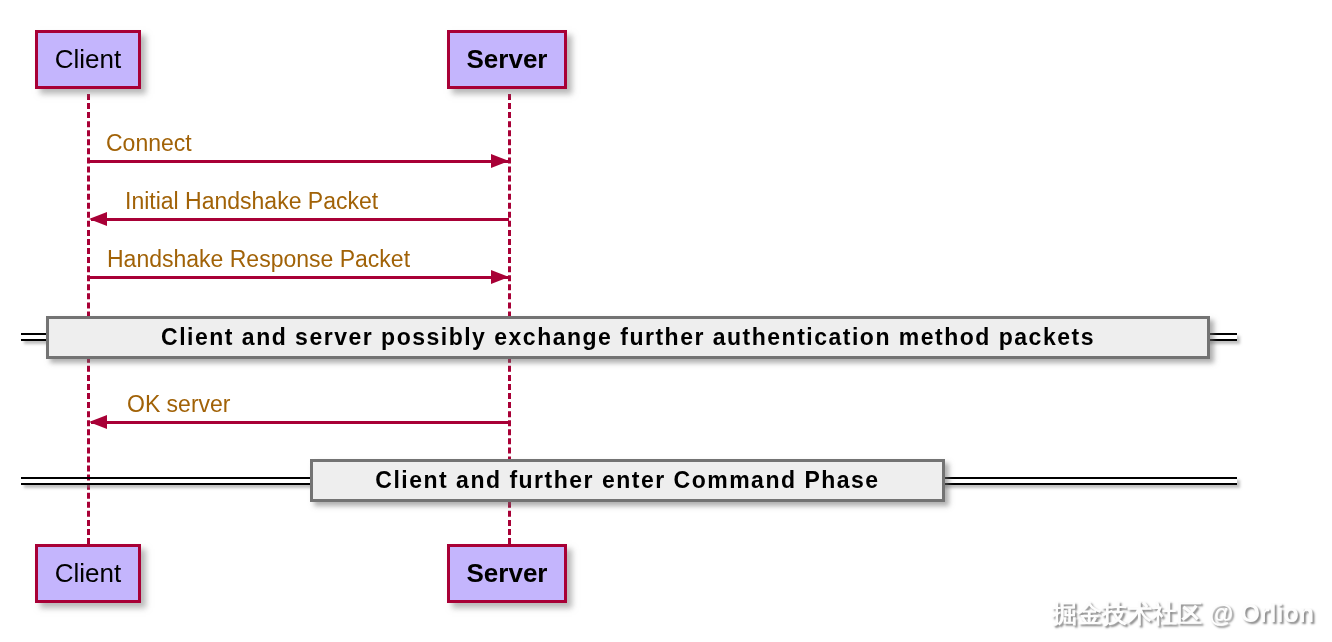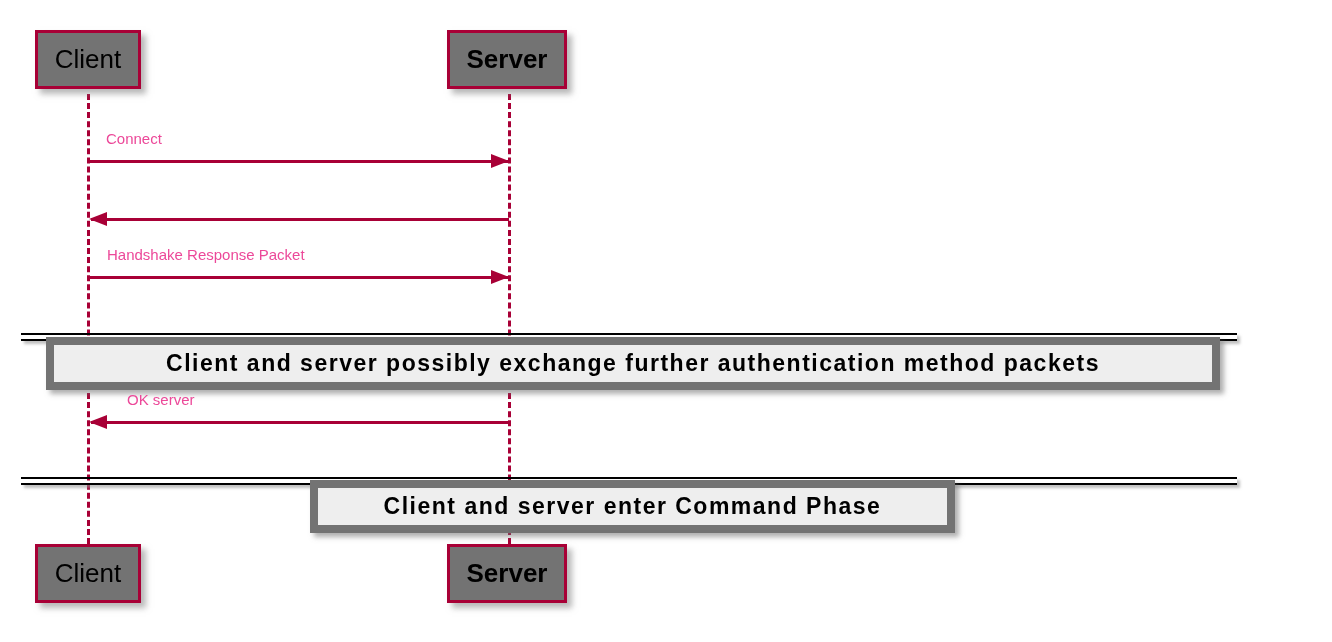--- a/index.html
+++ b/index.html
@@ -19,39 +19,39 @@
     border-left: 3px dashed #A80036;
     top: 94px;
     height: 450px;
   }
   .lifeline.client { left: 87px; }
   .lifeline.server { left: 508px; }
 
   
   .actor {
     position: absolute;
-    background: #737373;
+    background: #c4b5fd;
     border: 3px solid #A80036;
     box-shadow: 5px 5px 6px rgba(125,125,125,0.55);
     display: flex;
     align-items: center;
     justify-content: center;
     font-size: 26px;
     color: #000;
   }
   .actor.client { left: 35px; width: 100px; height: 53px; }
   .actor.server { left: 447px; width: 114px; height: 53px; font-weight: bold; }
   .actor.top { top: 30px; }
   .actor.bottom { top: 544px; }
 
   
   .msg-label {
     position: absolute;
-    font-size: 15px;
-    color: #ec4899;
+    font-size: 23px;
+    color: #a16207;
     white-space: nowrap;
   }
   .msg-line {
     position: absolute;
     height: 3px;
     background: #A80036;
   }
   .head {
     position: absolute;
     width: 0;
@@ -88,31 +88,30 @@
     border-bottom: 2px solid #000;
     box-shadow: 3px 3px 3px rgba(150,150,150,0.6);
     background: transparent;
   }
   .divider-line.d1 { top: 333px; }
   .divider-line.d2 { top: 477px; }
 
   .divider-box {
     position: absolute;
     background: #EEEEEE;
-    border: 8px solid #737373;
+    border: 3px solid #737373;
     box-shadow: 4px 4px 5px rgba(110,110,110,0.55);
     display: flex;
     align-items: center;
     justify-content: center;
     font-weight: bold;
     font-size: 23px;
     letter-spacing: 1.5px;
     color: #000;
     white-space: nowrap;
-    margin-top: 21px;
   }
   .divider-box.d1 { left: 46px;  top: 316px; width: 1158px; height: 37px; }
   .divider-box.d2 { left: 310px; top: 459px; width: 629px;  height: 37px; }
 
   
   .watermark {
     position: absolute;
     right: 18px;
     bottom: 12px;
     font-size: 25px;
@@ -127,37 +126,39 @@
 
 <div class="diagram">
 
   <div class="lifeline client"></div>
   <div class="lifeline server"></div>
 
   <div class="msg-label m1-label">Connect</div>
   <div class="msg-line m1-line"></div>
   <div class="head right m1-head"></div>
 
+  <div class="msg-label m2-label">Initial Handshake Packet</div>
   <div class="msg-line m2-line"></div>
   <div class="head left m2-head"></div>
 
   <div class="msg-label m3-label">Handshake Response Packet</div>
   <div class="msg-line m3-line"></div>
   <div class="head right m3-head"></div>
 
   <div class="divider-line d1"></div>
   <div class="divider-box d1">Client and server possibly exchange further authentication method packets</div>
 
   <div class="msg-label m4-label">OK server</div>
   <div class="msg-line m4-line"></div>
   <div class="head left m4-head"></div>
 
   <div class="divider-line d2"></div>
-  <div class="divider-box d2">Client and server enter Command Phase</div>
+  <div class="divider-box d2">Client and further enter Command Phase</div>
 
   <div class="actor client top">Client</div>
   <div class="actor server top">Server</div>
 
   <div class="actor client bottom">Client</div>
   <div class="actor server bottom">Server</div>
 
+  <div class="watermark">掘金技术社区 @ Orlion</div>
 
 </div>
 
 </body></html>

